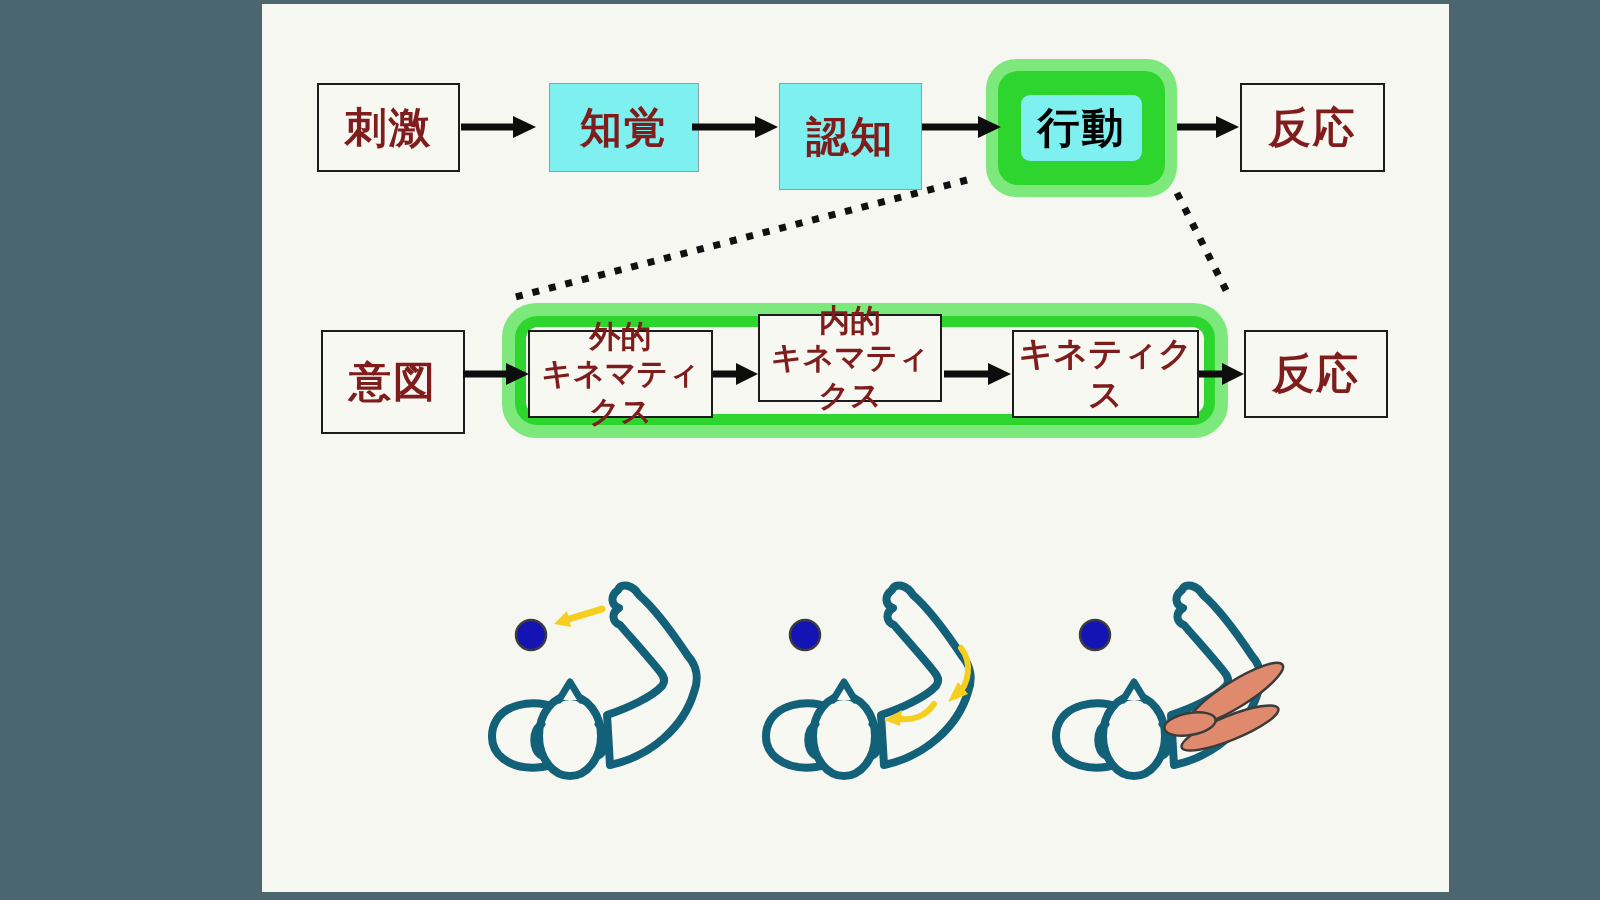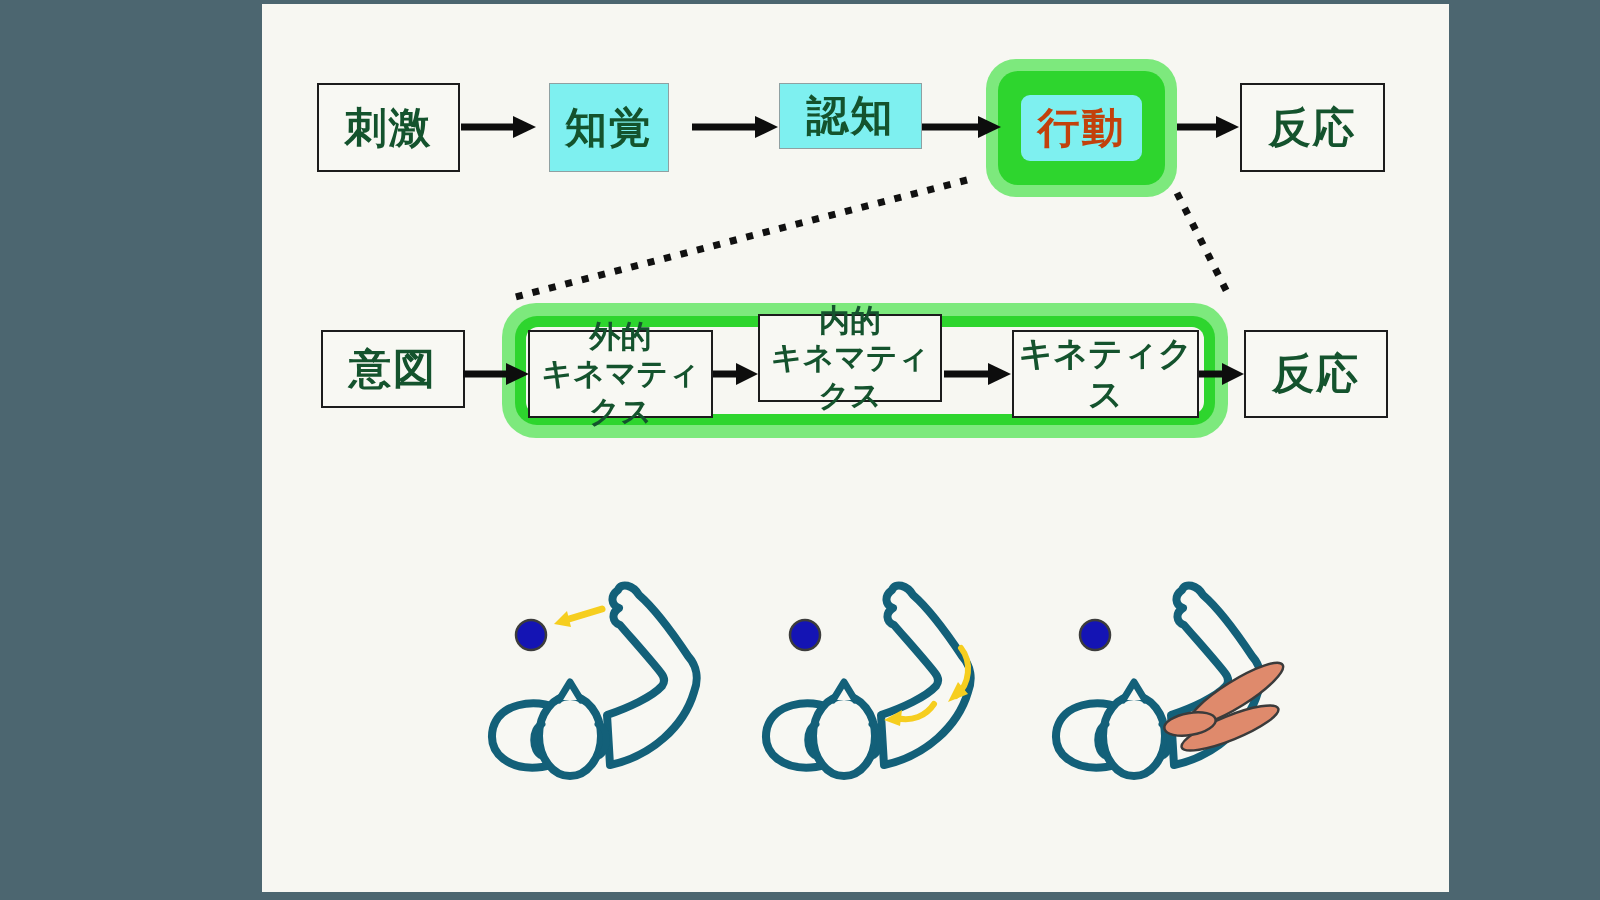--- a/index.html
+++ b/index.html
@@ -8,35 +8,35 @@
     background:#4C6670;
     font-family:"DejaVu Sans","Liberation Sans",sans-serif;
   }
   .slide{
     position:absolute;left:262px;top:4px;width:1187px;height:888px;
     background:#F7F7F2;
   }
   
   .fbox{
     position:absolute;display:flex;align-items:center;justify-content:center;
-    box-sizing:border-box;text-align:center;color:#14532d;z-index:2;
+    box-sizing:border-box;text-align:center;color:#7f1d1d;z-index:2;
   }
   .fbox .lbl{font-weight:bold;letter-spacing:2px;}
   .plain{background:#F8F8F3;border:2px solid #1c1c1c;}
   .cyan{background:#7EF0F0;border:1px solid #8fa0a2;}
   .big .lbl{font-size:42px;}
   .two .lbl{font-size:31px;line-height:1.2;letter-spacing:0;}
   .two .l1,.two .l2{display:block;font-weight:bold;}
   
   .hl-outer{position:absolute;left:986px;top:59px;width:191px;height:138px;
     background:#7DE97D;border-radius:30px;z-index:1;}
   .hl-inner{position:absolute;inset:12px;background:#2ED52E;border-radius:20px;}
   .hl-cyan{position:absolute;left:23px;right:23px;top:24px;bottom:24px;
     background:#7EF0F0;border-radius:9px;display:flex;align-items:center;justify-content:center;}
-  .hl-cyan .lbl{font-size:42px;font-weight:bold;letter-spacing:2px;color:#c2410c;}
+  .hl-cyan .lbl{font-size:42px;font-weight:bold;letter-spacing:2px;color:#000000;}
   
   .grp-outer{position:absolute;left:502px;top:303px;width:726px;height:135px;
     background:#7DE97D;border-radius:34px;z-index:1;}
   .grp-inner{position:absolute;inset:13px;background:#2ED52E;border-radius:22px;}
   .grp-core{position:absolute;inset:11px;background:#F7F7F2;border-radius:12px;}
   .harrow{position:absolute;z-index:3;}
   .connector{position:absolute;left:0;top:0;z-index:1;}
   .fig{position:absolute;z-index:2;}
   .defs-holder{position:absolute;width:0;height:0;overflow:hidden;}
 </style>
@@ -46,24 +46,24 @@
 <div class="slide"></div>
 
 <svg class="connector" width="1600" height="900">
   <line x1="967" y1="180" x2="512" y2="298" stroke="#111" stroke-width="7" stroke-dasharray="7 10"></line>
   <line x1="1177" y1="193" x2="1230" y2="298" stroke="#111" stroke-width="7" stroke-dasharray="7 10"></line>
 </svg>
 
 <div class="fbox plain big" style="left:317px;top:83px;width:143px;height:89px">
   <span class="lbl">刺激</span>
 </div>
-<div class="fbox cyan big" style="left:549px;top:83px;width:120px;height:89px">
+<div class="fbox cyan big" style="left:549px;top:83px;width:150px;height:89px">
   <span class="lbl">知覚</span>
 </div>
-<div class="fbox cyan big" style="left:779px;top:83px;width:143px;height:66px">
+<div class="fbox cyan big" style="left:779px;top:83px;width:143px;height:107px">
   <span class="lbl">認知</span>
 </div>
 <div class="hl-outer">
   <div class="hl-inner">
     <div class="hl-cyan">
       <span class="lbl">行動</span>
     </div>
   </div>
 </div>
 <div class="fbox plain big" style="left:1240px;top:83px;width:145px;height:89px">
@@ -86,21 +86,21 @@
   <line x1="0" y1="13" x2="41" y2="13" stroke="#0d0d0d" stroke-width="7"></line>
   <polygon points="39,2 62,13 39,24" fill="#0d0d0d"></polygon>
 </svg>
 
 <div class="grp-outer">
   <div class="grp-inner">
     <div class="grp-core"></div>
   </div>
 </div>
 
-<div class="fbox plain big" style="left:321px;top:330px;width:144px;height:78px">
+<div class="fbox plain big" style="left:321px;top:330px;width:144px;height:104px">
   <span class="lbl">意図</span>
 </div>
 <div class="fbox plain two" style="left:528px;top:330px;width:185px;height:88px">
   <span class="lbl">
     <span class="l1">外的</span>
     <span class="l2">キネマティクス</span>
   </span>
 </div>
 <div class="fbox plain two" style="left:758px;top:314px;width:184px;height:88px">
   <span class="lbl">

